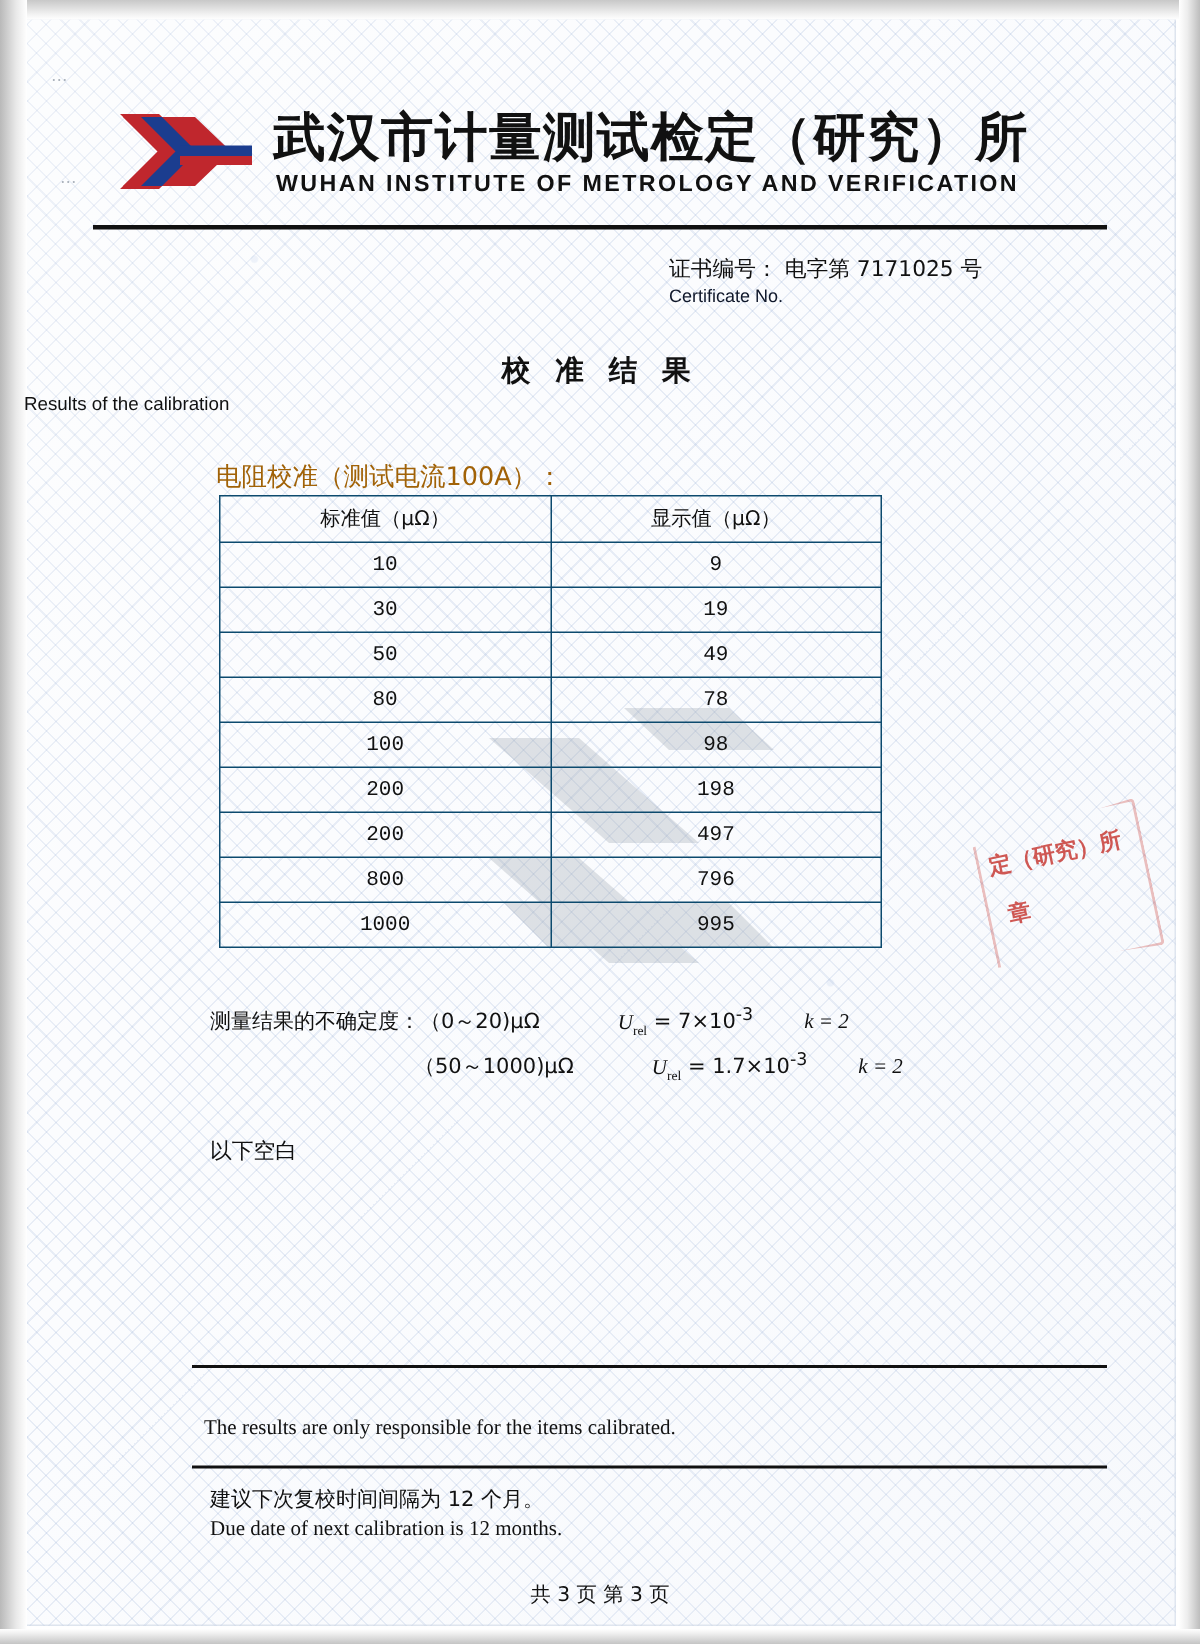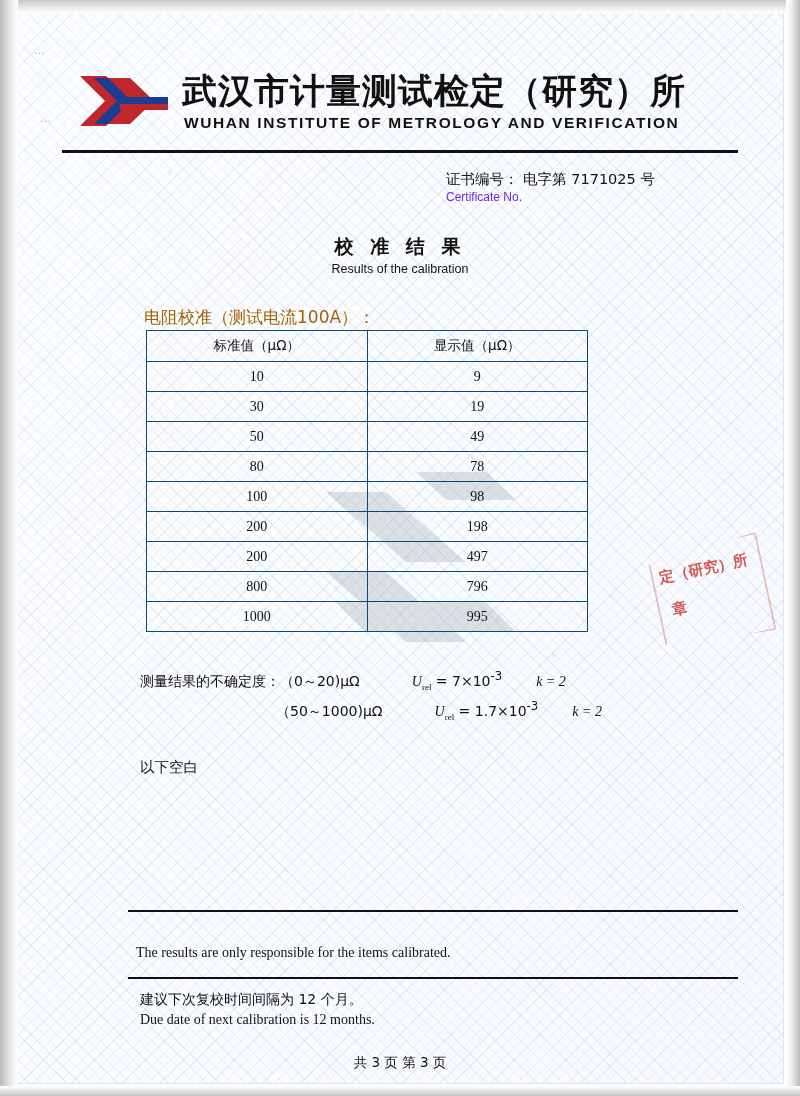--- a/index.html
+++ b/index.html
@@ -120,42 +120,41 @@
     font-size: 14.5px;
     color: #111;
     white-space: nowrap;
   }
   .cert-no-en {
     position: absolute;
     left: 430px;
     top: 178px;
     font-family: "Liberation Sans", sans-serif;
     font-size: 12px;
-    color: #6d28d9;
+    color: #0f172a;
   }
 
   
   .title-cn {
     position: absolute;
     left: 0;
     top: 222px;
     width: 768px;
     text-align: center;
     font-family: "DejaVu Sans", sans-serif;
     font-weight: bold;
     font-size: 19px;
     letter-spacing: 5px;
     color: #111;
   }
   .title-en {
     position: absolute;
     left: 0;
     top: 250px;
     width: 768px;
-    text-align: center;
     font-family: "Liberation Sans", sans-serif;
     font-size: 12.5px;
     color: #111;
   }
 
   
   .section-label {
     position: absolute;
     left: 128px;
     top: 294px;
@@ -181,21 +180,21 @@
     font-size: 13.5px;
     color: #111;
     height: 27px;
     font-weight: normal;
     background: transparent;
   }
   .data-table th {
     height: 28px;
   }
   .data-table td.num {
-    font-family: Liberation Serif, serif;
+    font-family: Liberation Mono, monospace;
     font-size: 14px;
   }
 
   
   .watermark {
     position: absolute;
     left: 300px;
     top: 440px;
     width: 210px;
     height: 200px;

